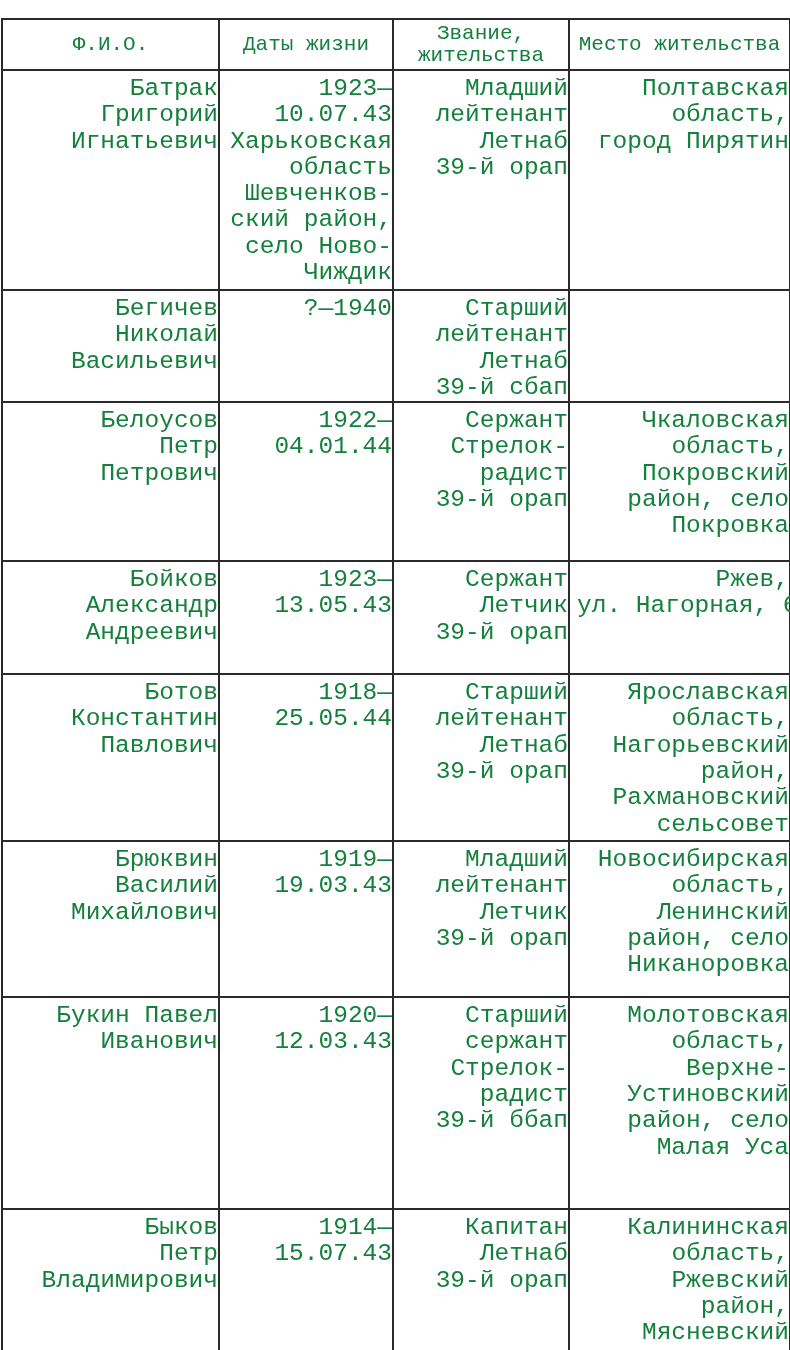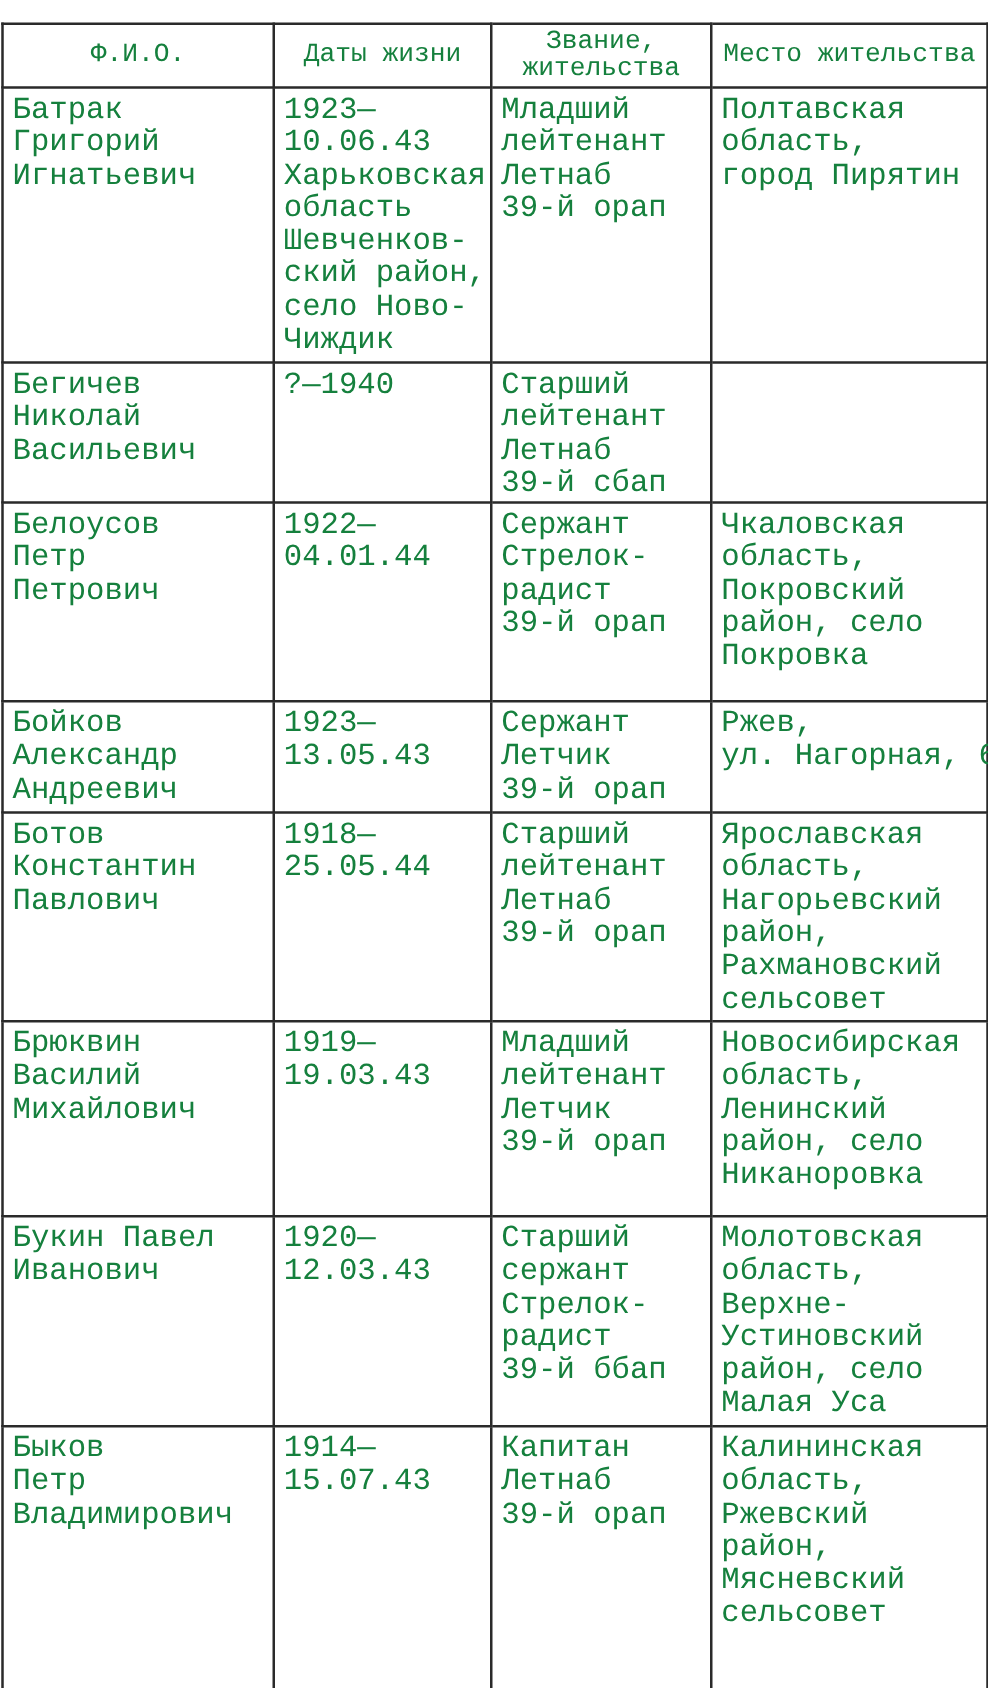--- a/index.html
+++ b/index.html
@@ -10,20 +10,21 @@
     border-collapse: collapse;
     table-layout: fixed;
     font-family: Liberation Mono, monospace;
     color: #15803d;
     margin-top: 16px;
   }
   table.roster th, table.roster td {
     border: 2px solid #2a2a2a;
     vertical-align: top;
     padding: 0;
+    text-align: right;
   }
   table.roster th {
     font-weight: normal;
     font-size: 21px;
     line-height: 22px;
     text-align: center;
     vertical-align: middle;
     height: 49px;
   }
   table.roster td {
@@ -60,21 +61,21 @@
   </thead>
   <tbody id="rows">
       <tr style="height: 220px;">
         <td>
           <span class="line">Батрак</span>
           <span class="line">Григорий</span>
           <span class="line">Игнатьевич</span>
         </td>
         <td>
           <span class="line">1923—</span>
-          <span class="line">10.06.43</span>
+          <span class="line">10.07.43</span>
           <span class="line">Харьковская</span>
           <span class="line">область</span>
           <span class="line">Шевченков-</span>
           <span class="line">ский район,</span>
           <span class="line">село Ново-</span>
           <span class="line">Чиждик</span>
         </td>
         <td>
           <span class="line">Младший</span>
           <span class="line">лейтенант</span>
@@ -121,21 +122,21 @@
           <span class="line">39-й орап</span>
         </td>
         <td>
           <span class="line">Чкаловская</span>
           <span class="line">область,</span>
           <span class="line">Покровский</span>
           <span class="line">район, село</span>
           <span class="line">Покровка</span>
         </td>
       </tr>
-      <tr style="height: 89px;">
+      <tr style="height: 113px;">
         <td>
           <span class="line">Бойков</span>
           <span class="line">Александр</span>
           <span class="line">Андреевич</span>
         </td>
         <td>
           <span class="line">1923—</span>
           <span class="line">13.05.43</span>
         </td>
         <td>
@@ -190,21 +191,21 @@
           <span class="line">39-й орап</span>
         </td>
         <td>
           <span class="line">Новосибирская</span>
           <span class="line">область,</span>
           <span class="line">Ленинский</span>
           <span class="line">район, село</span>
           <span class="line">Никаноровка</span>
         </td>
       </tr>
-      <tr style="height: 168px;">
+      <tr style="height: 212px;">
         <td>
           <span class="line">Букин Павел</span>
           <span class="line">Иванович</span>
         </td>
         <td>
           <span class="line">1920—</span>
           <span class="line">12.03.43</span>
         </td>
         <td>
           <span class="line">Старший</span>

